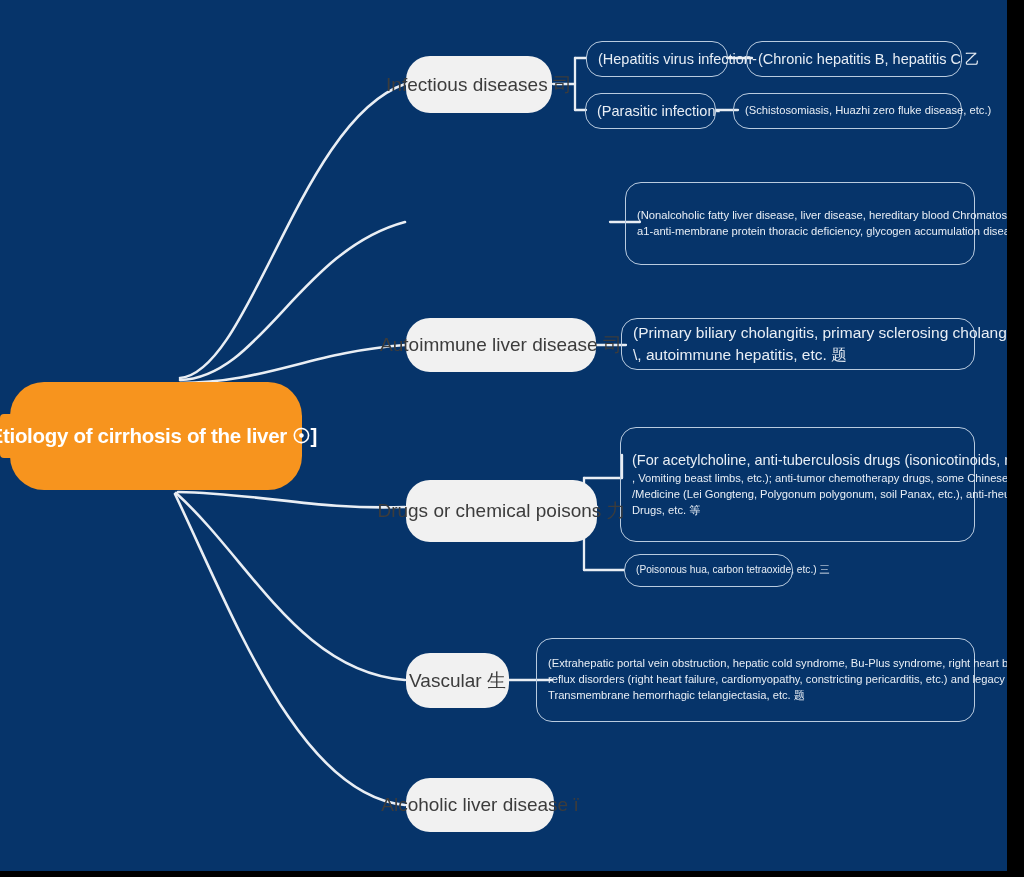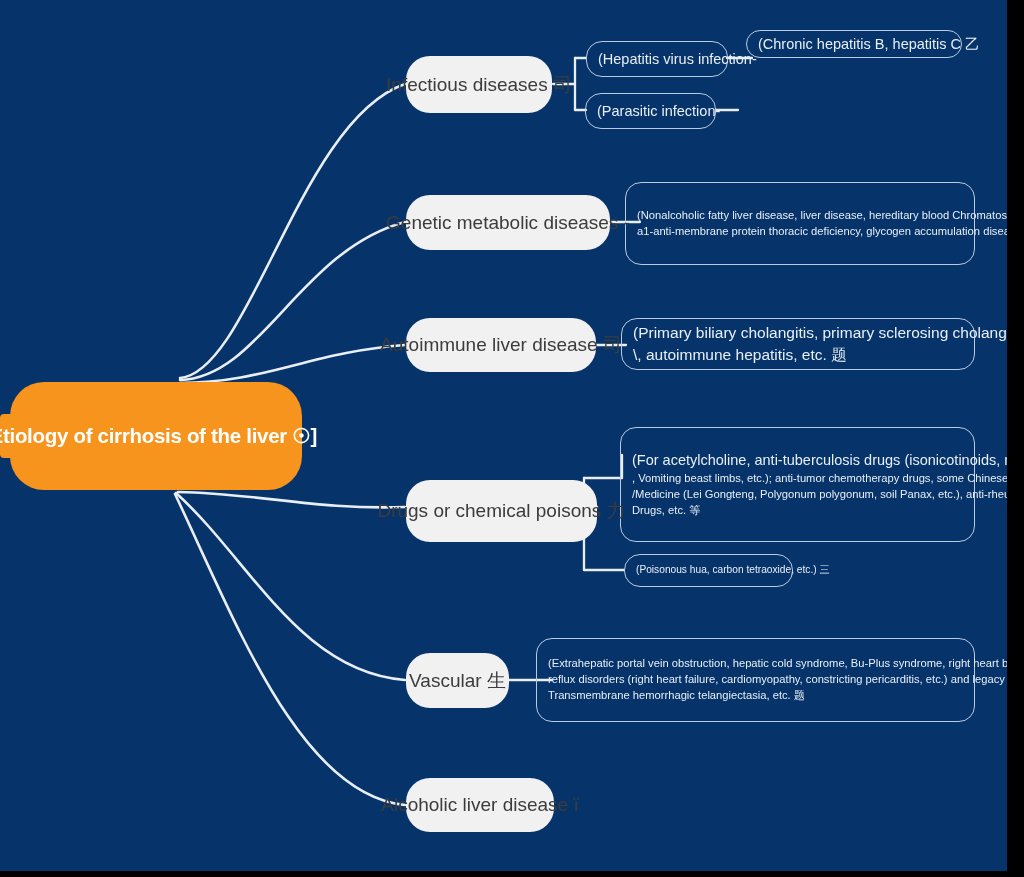--- a/index.html
+++ b/index.html
@@ -168,32 +168,32 @@
   </div>
 
   <div class="pill" style="left:406px; top:56px; width:146px; height:57px;">
     <span>Infectious diseases 司</span>
   </div>
 
   <div class="obox" style="left:586px; top:41px; width:142px; height:36px;">
     <span class="ln s-sm pad-l">(Hepatitis virus infection-</span>
   </div>
 
-  <div class="obox" style="left:746px; top:30px; width:216px; height:28px;">
+  <div class="obox" style="left:746px; top:41px; width:216px; height:36px;">
     <span class="ln s-sm pad-l">(Chronic hepatitis B, hepatitis C 乙</span>
   </div>
 
   <div class="obox" style="left:585px; top:93px; width:131px; height:36px;">
     <span class="ln s-sm pad-l">(Parasitic infection-</span>
   </div>
 
-
-  <div class="pill" style="left:406px; top:195px; width:204px; height:55px;">
-    <span>Genetic metabolic diseases -</span>
-  </div>
+  <div class="obox" style="left:733px; top:93px; width:229px; height:36px;">
+    <span class="ln s-xs pad-l">(Schistosomiasis, Huazhi zero fluke disease, etc.)</span>
+  </div>
+
 
   <div class="obox" style="left:625px; top:182px; width:350px; height:83px;">
     <span class="ln s-xs pad-l">(Nonalcoholic fatty liver disease, liver disease, hereditary blood Chromatosis,</span>
     <span class="ln s-xs pad-l">a1-anti-membrane protein thoracic deficiency, glycogen accumulation disease,</span>
   </div>
 
   <div class="pill" style="left:406px; top:318px; width:190px; height:54px;">
     <span>Autoimmune liver disease 司</span>
   </div>
 

